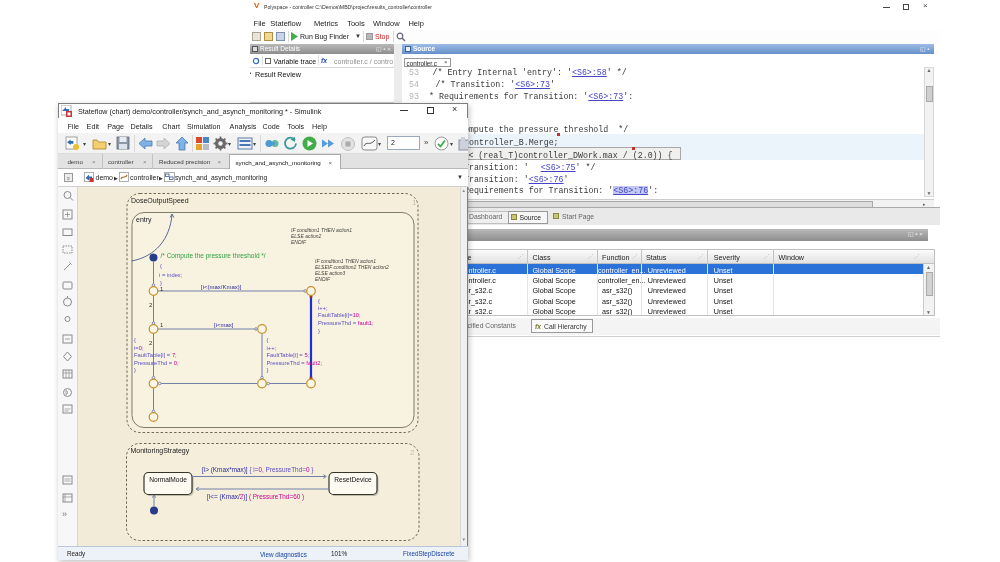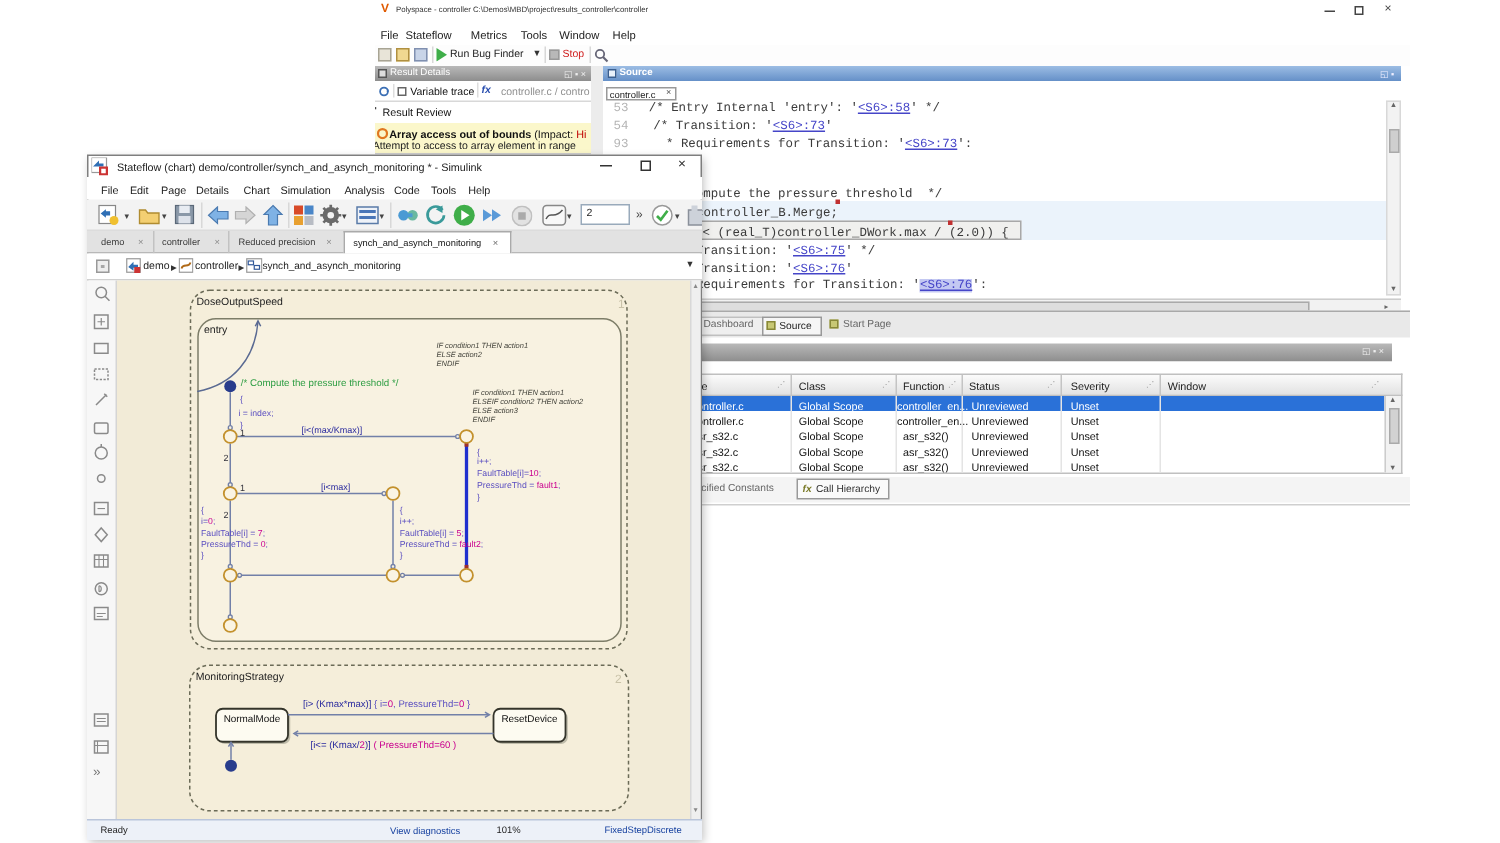--- a/index.html
+++ b/index.html
@@ -62,60 +62,53 @@
       </svg>
   <span class="abs" style="left:12px;top:2px;width:1px;height:9px;background:#ddd;"></span>
   <span class="abs" style="left:15px;top:4px;width:6px;height:6px;border:1px solid #666;background:#fff;"></span>
   <span class="abs" style="left:23.5px;top:4px;font-size:7px;color:#111;">Variable trace</span>
   <span class="abs" style="left:68px;top:1px;width:1px;height:10px;background:#ddd;"></span>
   <span class="abs" style="left:71px;top:3px;font-size:7px;font-style:italic;color:#2a4faf;font-weight:bold;">fx</span>
   <span class="abs" style="left:84px;top:4px;font-size:7px;color:#909090;white-space:nowrap;">controller.c / contro</span>
   <div class="abs" style="left:0;top:13px;width:144px;height:1px;background:#d8d8d8;"></div>
   <span class="abs" style="left:-1px;top:16.5px;font-size:6px;color:#444;">▪</span>
   <span class="abs" style="left:5px;top:16.5px;font-size:7.2px;color:#111;text-align:right;">Result Review</span>
-  <div class="abs" style="left:0;top:28.5px;width:144px;height:30px;background:#fbf7cb;">
-   <svg class="abs" style="left:1px;top:3px;" width="8" height="8">
-          <circle cx="4" cy="4" r="3" fill="none" stroke="#e07820" stroke-width="1.5"></circle>
-        </svg>
-   <span class="abs" style="left:9.5px;top:2.5px;font-size:7.2px;font-weight:bold;color:#111;white-space:nowrap;">Array access out of bounds <span style="font-weight:normal;">(Impact: <span style="color:#c00000;">Hi</span></span></span>
-   <span class="abs" style="left:-1.5px;top:12px;font-size:7px;color:#222;white-space:nowrap;">Attempt to access to array element in range</span>
-  </div>
  </div>
 
  <div class="abs" style="left:144px;top:44px;width:8px;height:181px;background:#ececec;"></div>
 
  <div class="abs hdrblue" style="left:152px;top:44px;width:532px;height:9.5px;">
   <span class="abs" style="left:2.5px;top:1.5px;width:6px;height:6px;background:#e8f0fa;border:1px solid #3a5f90;"></span>
   <span class="abs" style="left:11px;top:1px;font-size:6.5px;font-weight:bold;">Source</span>
   <span class="abs" style="left:518px;top:0.5px;font-size:6px;color:#eef;">◱ ▪ ×</span>
  </div>
  <div class="abs" style="left:152px;top:53.5px;width:532px;height:153.5px;background:#fff;overflow:hidden;">
 
   <div class="abs" style="left:2px;top:4px;width:47px;height:9px;border:1px solid #999;background:#fff;">
    <span class="abs" style="left:1.5px;top:1px;font-size:6.3px;color:#222;">controller.c</span>
    <span class="abs" style="left:39px;top:0px;font-size:6px;color:#555;">×</span>
   </div>
 
   <div class="abs mono" style="left:0;top:13px;font-size:8.3px;color:#3a3a3a;white-space:pre;">
    <span class="abs" style="left:7px;top:1px;color:#b4b4b4;">53</span><span class="abs" style="left:30.5px;top:1px;">/* Entry Internal 'entry': '<span style="color:#4545c8;text-decoration:underline;">&lt;S6&gt;:58</span>' */</span>
    <span class="abs" style="left:7px;top:13.2px;color:#b4b4b4;">54</span><span class="abs" style="left:33.5px;top:13.2px;">/* Transition: '<span style="color:#4545c8;text-decoration:underline;">&lt;S6&gt;:73</span>'</span>
-   <span class="abs" style="left:7px;top:25.4px;color:#b4b4b4;">93</span><span class="abs" style="left:37px;top:25.4px;font-family:Liberation Mono, monospace;"> * Requirements for Transition: '<span style="color:#4545c8;text-decoration:underline;">&lt;S6&gt;:73</span>':</span>
+   <span class="abs" style="left:7px;top:25.4px;color:#b4b4b4;">93</span><span class="abs" style="left:22px;top:25.4px;font-family:Liberation Mono, monospace;"> * Requirements for Transition: '<span style="color:#4545c8;text-decoration:underline;">&lt;S6&gt;:73</span>':</span>
   </div>
 
   <div class="abs" style="left:0;top:80.5px;width:524px;height:26px;background:#ebf3fb;"></div>
 
   <div class="abs" style="left:64px;top:93.5px;width:215px;height:12.5px;background:#f0f0ee;border:1px solid #a8a8a8;"></div>
   <div class="abs" style="left:155px;top:79.5px;width:3px;height:3px;background:#c03030;"></div>
   <div class="abs" style="left:230px;top:93px;width:3px;height:3px;background:#c03030;"></div>
 
   <div class="abs mono" style="left:0;top:0;font-size:8.3px;color:#3a3a3a;white-space:pre;">
    <span class="abs" style="left:42px;top:71.9px;">/* Compute the pressure threshold  */</span>
    <span class="abs" style="left:62px;top:84.5px;">controller_B.Merge;</span>
    <span class="abs" style="left:66.4px;top:97.1px;">&lt; (real_T)controller_DWork.max / (2.0)) {</span>
-   <span class="abs" style="left:47px;top:109.7px;">/* Transition: '<span style="color:#4545c8;text-decoration:underline;">&lt;S6&gt;:75</span>' */</span>
+   <span class="abs" style="left:47px;top:109.7px;">/* Transition: '<span style="color:#4545c8;text-decoration:underline;margin-left:12px;">&lt;S6&gt;:75</span>' */</span>
    <span class="abs" style="left:47px;top:121.8px;">/* Transition: '<span style="color:#4545c8;text-decoration:underline;">&lt;S6&gt;:76</span>'</span>
    <span class="abs" style="left:47px;top:132.9px;"> * Requirements for Transition: '<span style="background:#c3c8f2;color:#4545c8;text-decoration:underline;">&lt;S6&gt;:76</span>':</span>
   </div>
 
   <div class="abs" style="left:522px;top:13px;width:10px;height:130px;background:#f2f2f2;border:1px solid #d8d8d8;">
    <span class="abs" style="left:1.5px;top:-1px;font-size:5px;color:#666;">▲</span>
    <div class="abs" style="left:1px;top:18px;width:7px;height:16px;background:#cfcfcf;border:1px solid #aaa;"></div>
    <span class="abs" style="left:1.5px;top:122px;font-size:5px;color:#666;">▼</span>
   </div>
 

